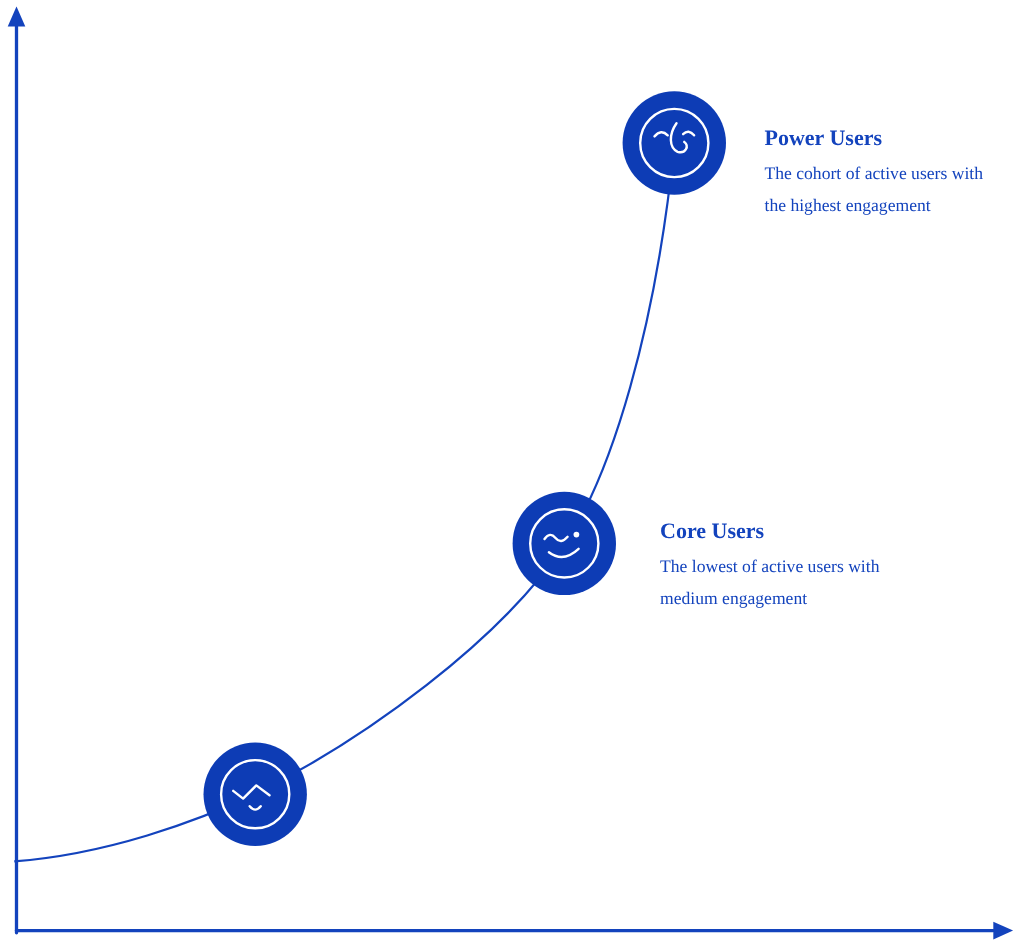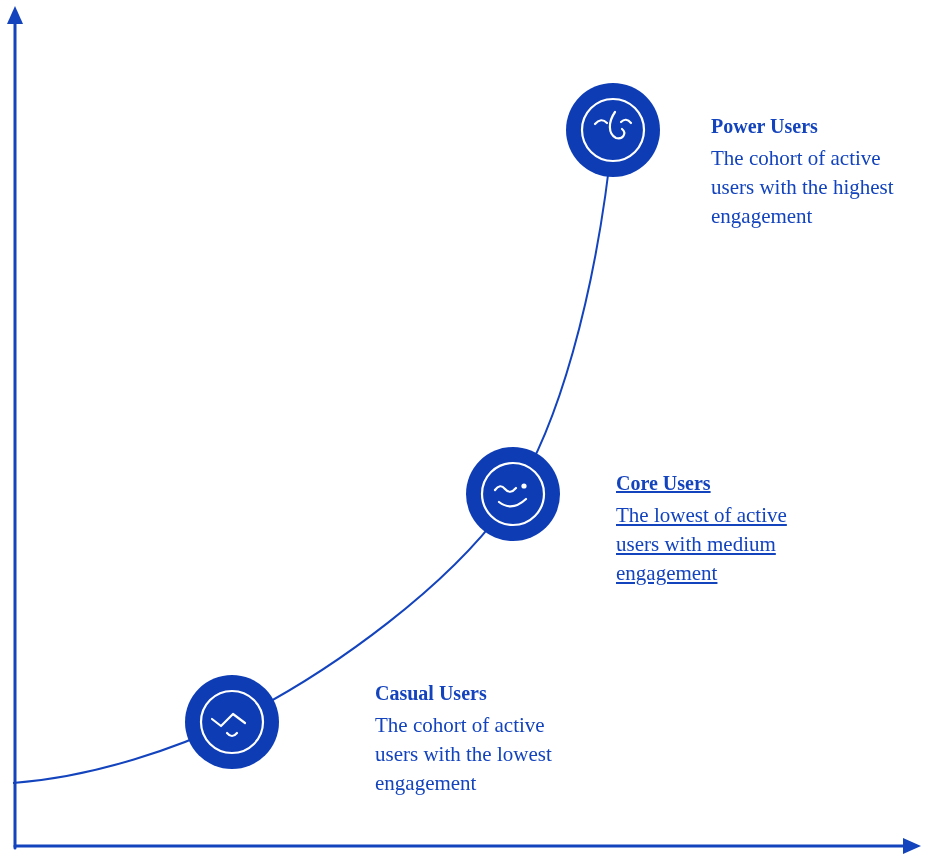--- a/index.html
+++ b/index.html
@@ -44,25 +44,25 @@
   .face-dot { fill: var(--icon-stroke, #ffffff); stroke: none; }
 
   .label { position: absolute; color: var(--accent, #1343bd); }
   .label .title {
     font-weight: 700;
     font-size: 20px;
     line-height: 28px;
     margin: 0 0 4px 0;
   }
   .label .desc {
-    font-size: 21px;
+    font-size: 16px;
     line-height: 29px;
   }
-  .label-power  { left: 695px; top: 112px; width: 205px; margin-left: 16px; }
-  .label-core   { left: 616px; top: 469px; width: 205px; text-decoration: underline; }
+  .label-power  { left: 695px; top: 112px; width: 205px; }
+  .label-core   { left: 600px; top: 469px; width: 205px; }
   .label-casual { left: 375px; top: 679px; width: 205px; }
 </style>
 </head>
 <body>
 
 <div class="stage">
 
   <svg class="plot" width="928" height="859" viewBox="0 0 928 859">
 
     <line class="axis" x1="15" y1="848" x2="15" y2="24"></line>
@@ -74,24 +74,20 @@
     <path class="curve" d="M 13 783 C 95 777 180 747 233 721 C 330 673 455 583 514 494 C 556 430 596 300 613 132"></path>
   </svg>
 
   <div class="node node-casual">
     <svg width="96" height="96" viewBox="0 0 96 96">
       <circle class="face-disc" cx="48" cy="48" r="47"></circle>
       <circle class="face-line" cx="48" cy="48" r="31"></circle>
       <path class="face-line" d="M 28 45 L 37 52 L 49 40 L 61 49"></path>
       <path class="face-line" d="M 43 59 Q 48 65 53 59"></path>
     </svg>
-  </div>
-  <div class="label label-casual">
-    <div class="title">Casual Users</div>
-    <div class="desc">The cohort of active users with the lowest engagement</div>
   </div>
 
   <div class="node node-core">
     <svg width="96" height="96" viewBox="0 0 96 96">
       <circle class="face-disc" cx="48" cy="48" r="47"></circle>
       <circle class="face-line" cx="48" cy="48" r="31"></circle>
       <path class="face-line" d="M 30 44 Q 35 37 40 43 Q 45 49 51 42"></path>
       <circle class="face-dot" cx="59" cy="40" r="2.6"></circle>
       <path class="face-line" d="M 34 56 Q 47 66 61 53"></path>
     </svg>

